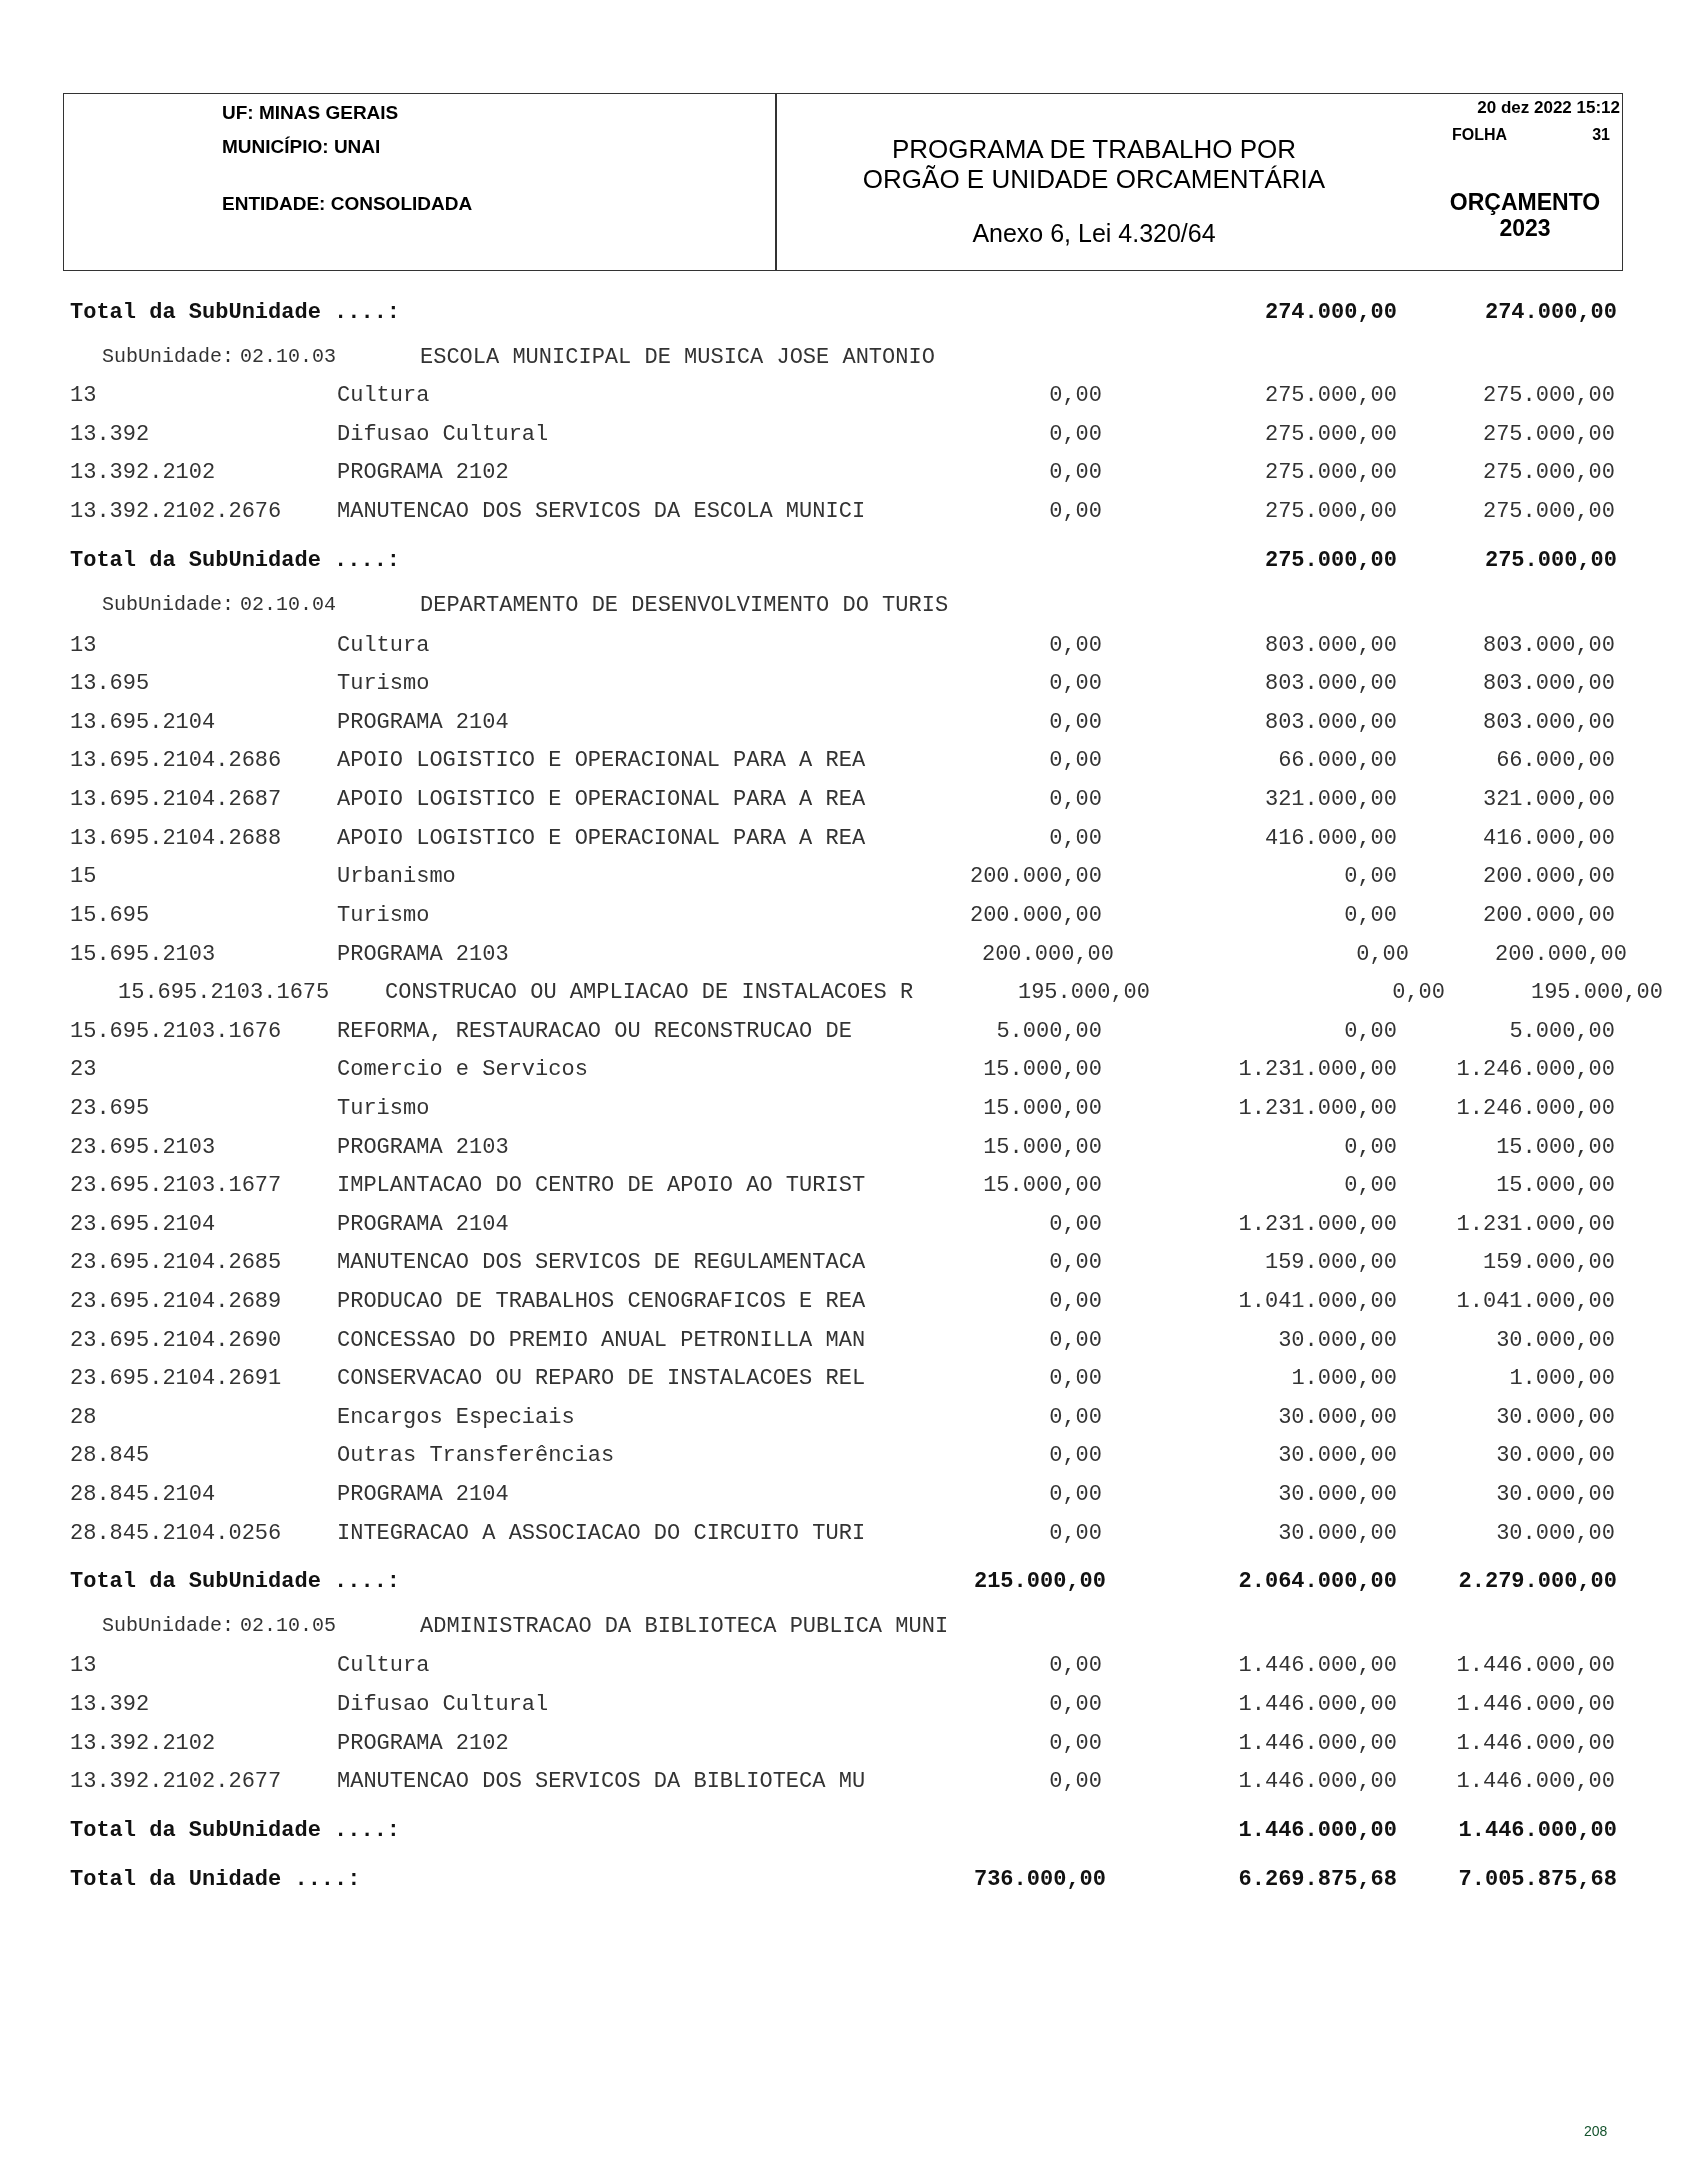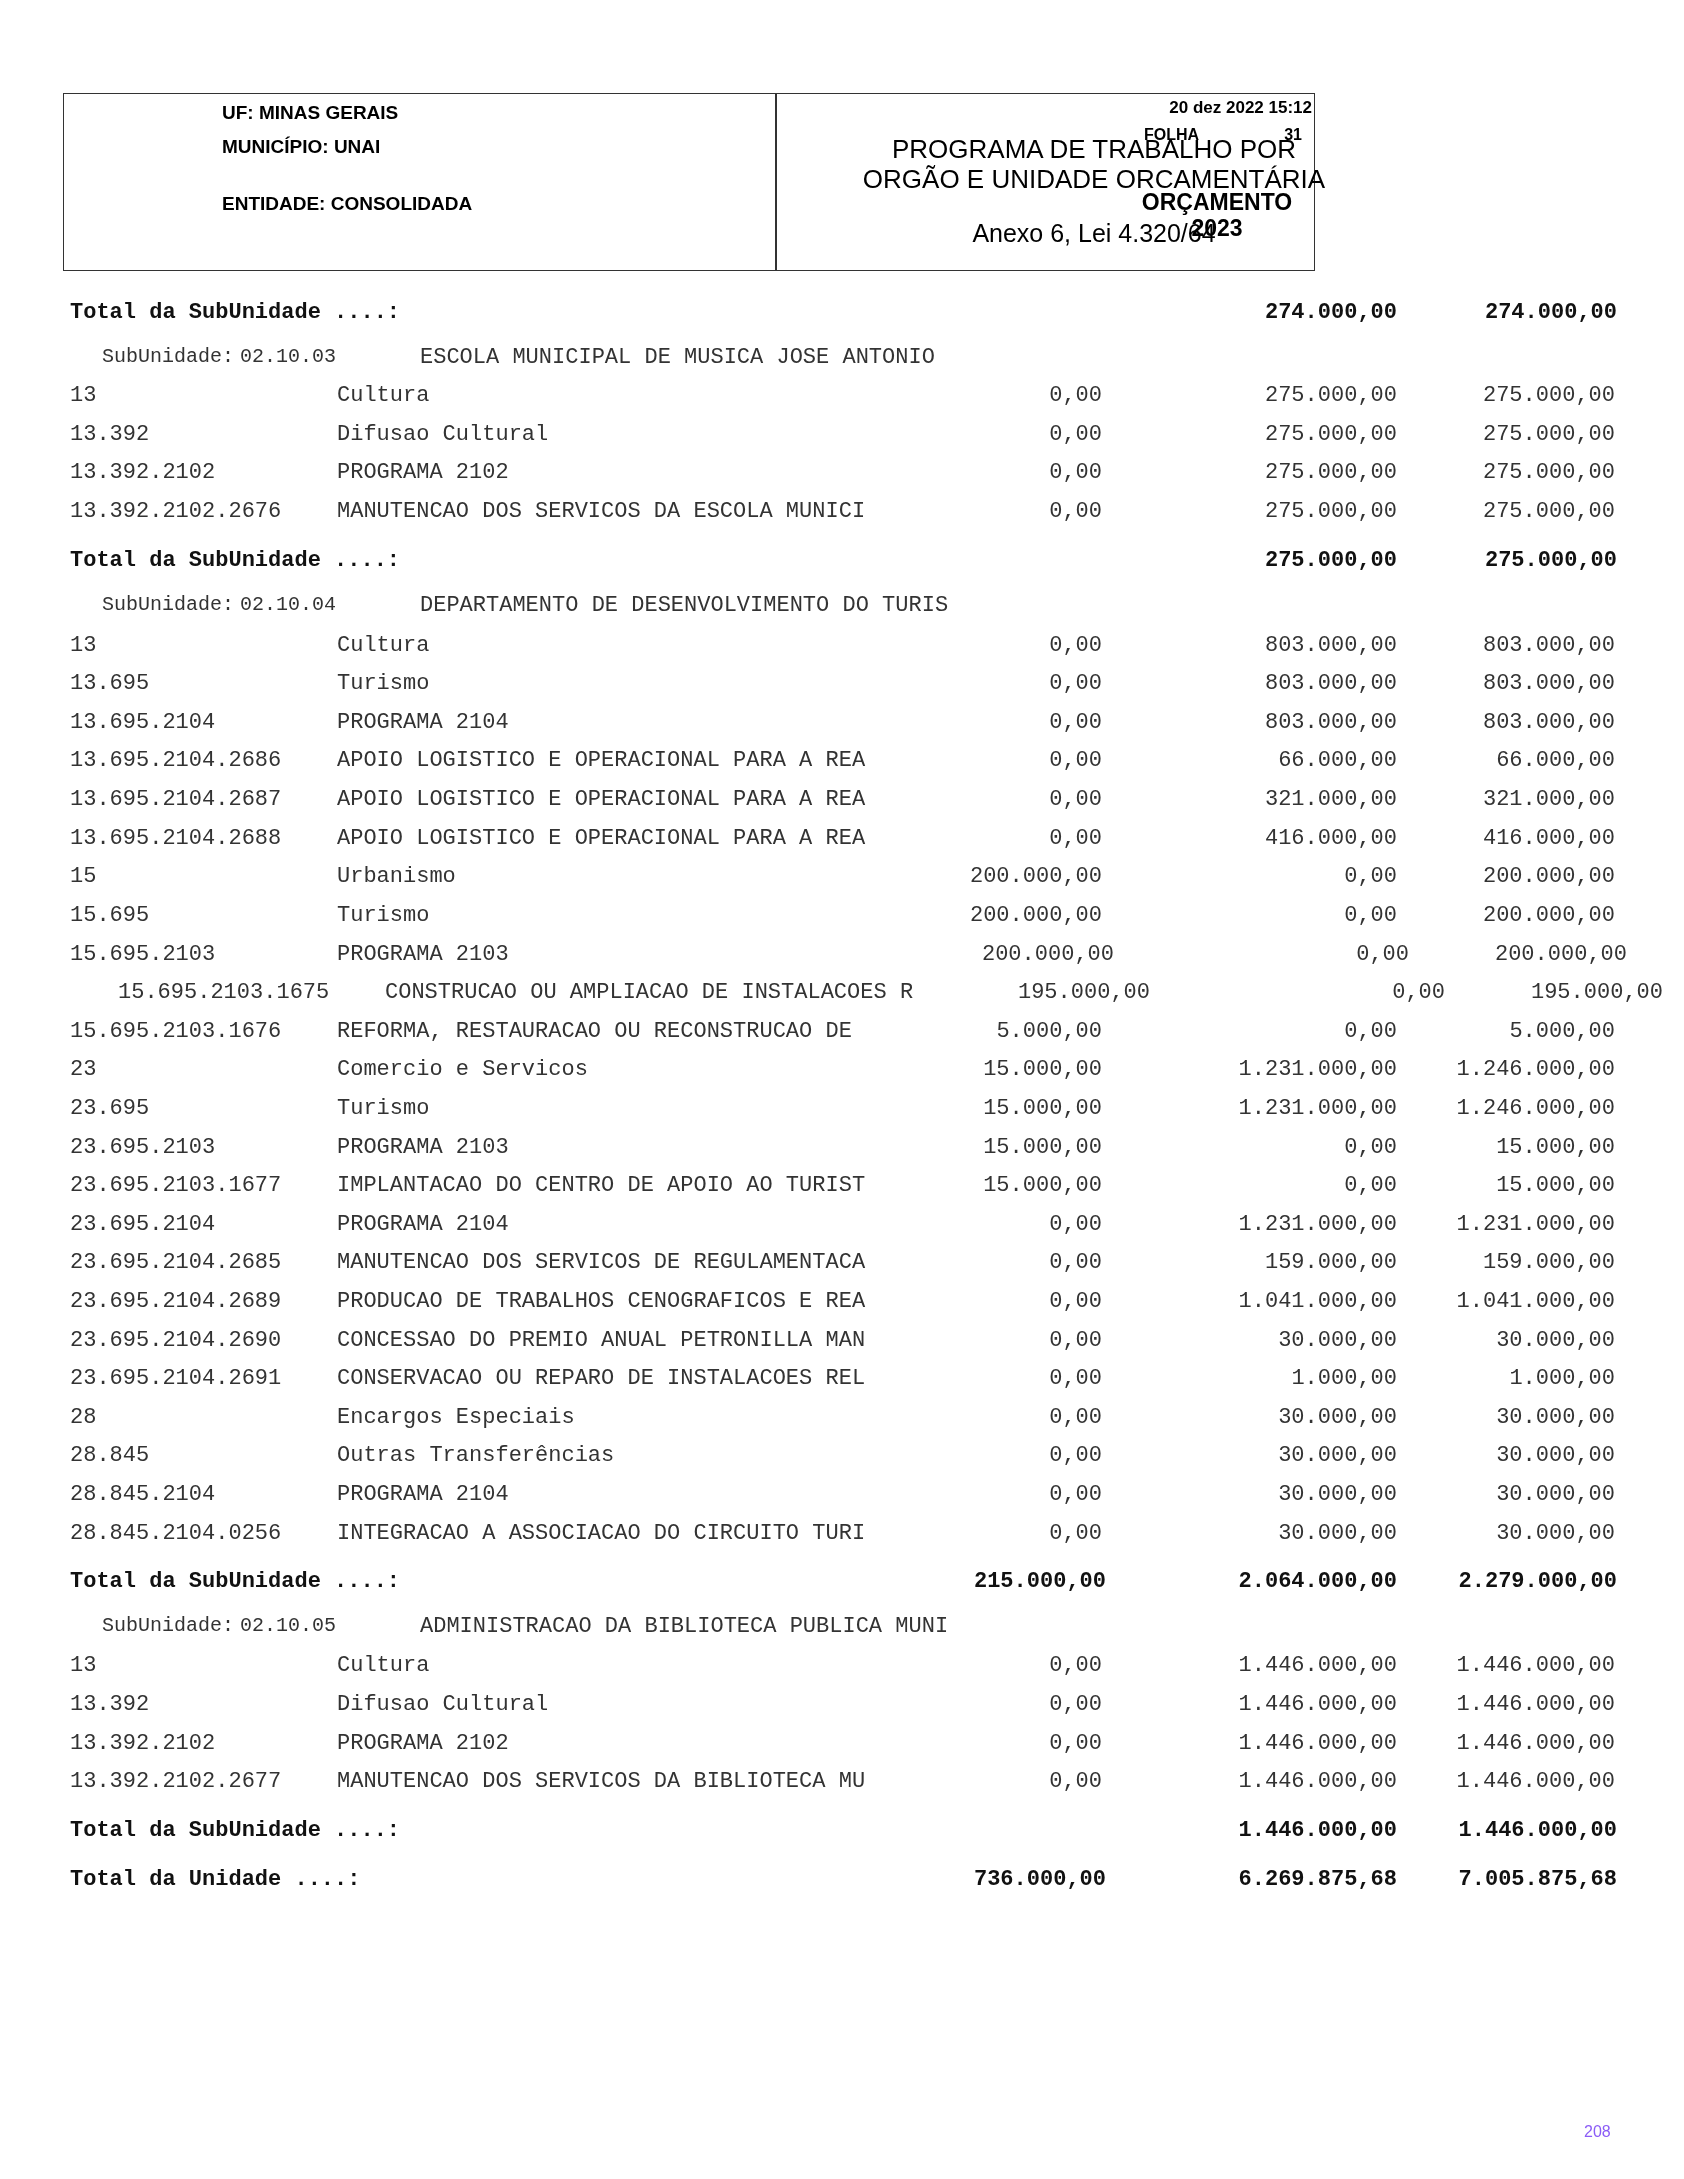--- a/index.html
+++ b/index.html
@@ -1,18 +1,18 @@
 <!DOCTYPE html>
 <html><head>
   <meta charset="utf-8">
   <style>
     html, body { margin: 0; padding: 0; background: #ffffff; }
     body { width: 1684px; height: 2179px; position: relative; overflow: hidden; color: #000; }
     .header-box {
-      position: absolute; left: 63px; top: 93px; width: 1252px; height: 178px;
+      position: absolute; left: 63px; top: 93px; width: 1560px; height: 178px;
       border: 1.5px solid #333; box-sizing: border-box;
     }
     .header-divider { position: absolute; left: 711px; top: 0; width: 1.5px; height: 100%; background: #333; }
     .hdr-left { position: absolute; font-family: "Liberation Sans", sans-serif; font-weight: bold; font-size: 19px; left: 158px; }
     .hdr-uf { top: 8px; }
     .hdr-mun { top: 42px; }
     .hdr-ent { top: 99px; }
     .hdr-title { position: absolute; left: 713px; width: 634px; text-align: center; font-family: "Liberation Sans", sans-serif; font-size: 26px; line-height: 30px; top: 40px; }
     .hdr-annex { position: absolute; left: 713px; width: 634px; text-align: center; font-family: "Liberation Sans", sans-serif; font-size: 25px; top: 125px; }
     .hdr-date { position: absolute; right: 2px; top: 4px; font-family: "Liberation Sans", sans-serif; font-weight: bold; font-size: 17px; }
@@ -28,21 +28,21 @@
     .row .c3 { position: absolute; right: 69px; text-align: right; }
     .row.total { font-weight: bold; color: #111; font-size: 22px; }
     .row.total .label { position: absolute; left: 70px; }
     .row.total .c1 { right: 578px; }
     .row.total .c2 { right: 287px; }
     .row.total .c3 { right: 67px; }
     .row.sub { font-size: 20px; color: #333; }
     .row.sub .label { position: absolute; left: 70px; margin-left: 32px; }
     .row.sub .scode { position: absolute; left: 240px; }
     .row.sub .sname { position: absolute; left: 420px; font-size: 22px; }
-    .page-num { position: absolute; left: 1584px; top: 2123px; font-family: "Liberation Sans", sans-serif; font-size: 16px; color: #8b5cf6; }
+    .page-num { position: absolute; left: 1584px; top: 2123px; font-family: "Liberation Sans", sans-serif; font-size: 14px; color: #14532d; }
   </style>
 </head>
 <body>
 
 <div class="header-box">
   <div class="header-divider"></div>
   <div class="hdr-left hdr-uf">UF: MINAS GERAIS</div>
   <div class="hdr-left hdr-mun">MUNICÍPIO: UNAI</div>
   <div class="hdr-left hdr-ent">ENTIDADE: CONSOLIDADA</div>
   <div class="hdr-title">

